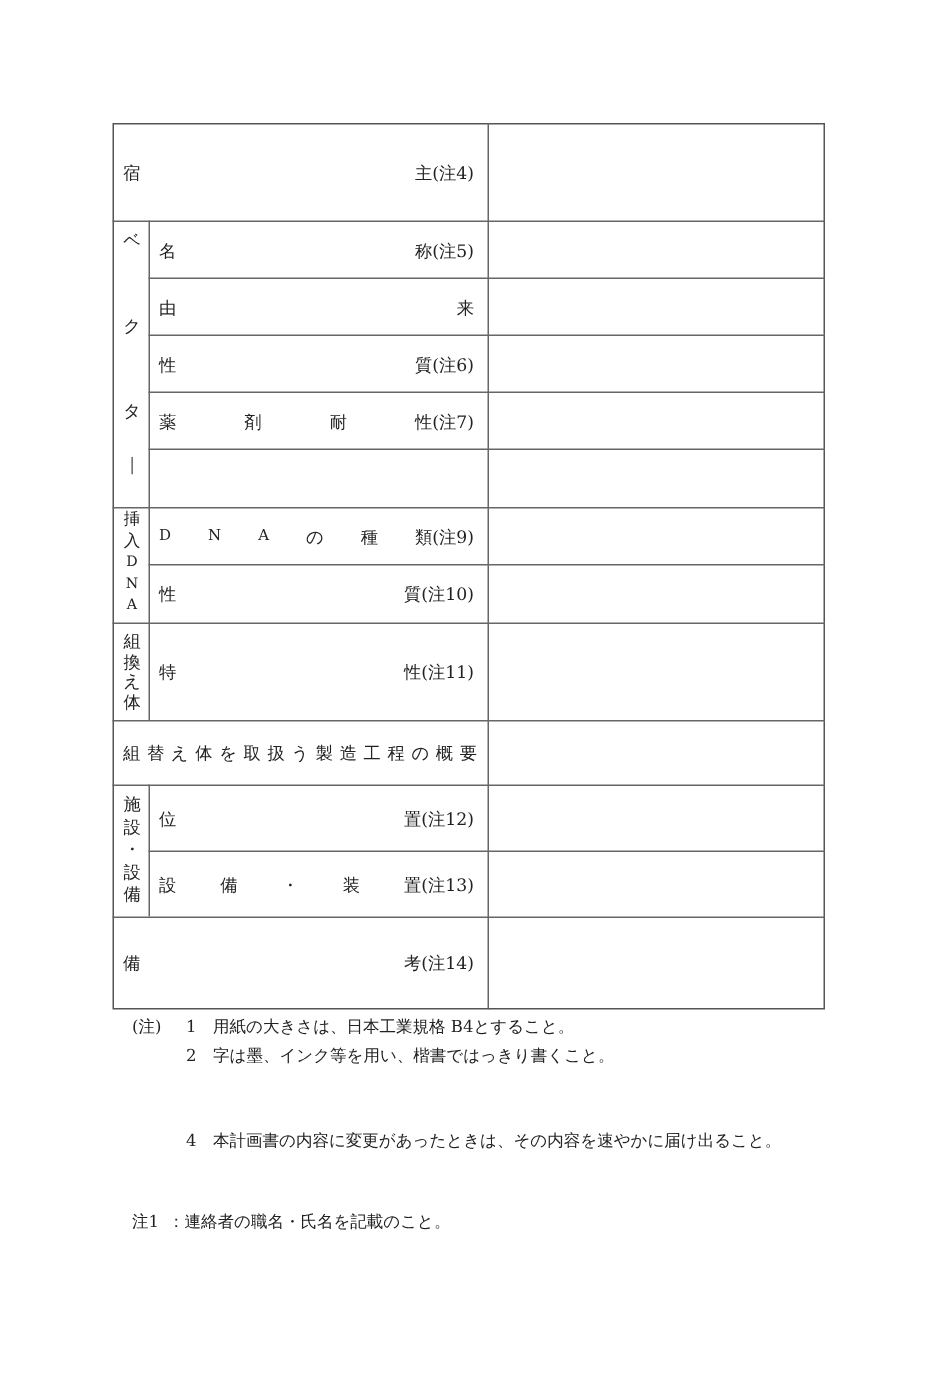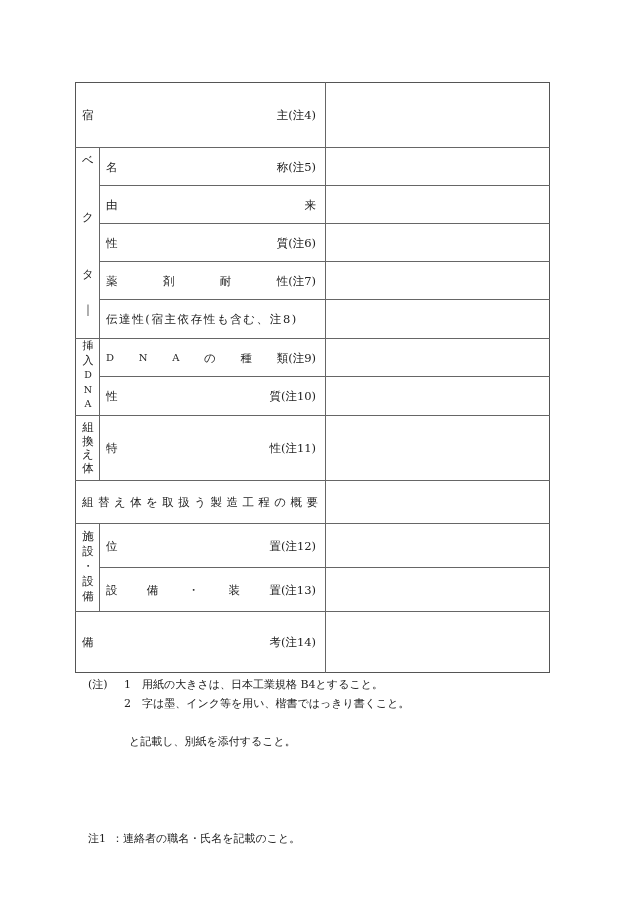--- a/index.html
+++ b/index.html
@@ -87,23 +87,20 @@
   <div style="position:absolute; left:326px; top:224px; width:223px; height:37px;"></div>
 
   <div class="cell-text spread" style="left:106px; top:274px; width:210px;">
     <span>薬</span>
     <span>剤</span>
     <span>耐</span>
     <span>性(注7)</span>
   </div>
   <div style="position:absolute; left:326px; top:262px; width:223px; height:37px;"></div>
 
-  <div class="cell-text" style="left:106px; top:312px; width:212px; letter-spacing:1.6px;">
-    <span>伝達性(宿主依存性も含む、注8)</span>
-  </div>
   <div style="position:absolute; left:326px; top:300px; width:223px; height:38px;"></div>
 
   <div class="vert" style="left:77px; top:339px; height:76px; font-size:11px; line-height:14.5px;">
     <span>挿</span>
     <span>入</span>
     <span style="font-size:9.5px;">D</span>
     <span style="font-size:9.5px;">N</span>
     <span style="font-size:9.5px;">A</span>
   </div>
 
@@ -187,21 +184,21 @@
   <div class="notes" style="left:88px; top:678px;">
     <span>(注)</span>
   </div>
 
   <div class="notes" style="left:124px; top:678px;">
     <span style="display:inline-block; width:18px;">1</span><span>用紙の大きさは、日本工業規格 B4とすること。</span>
   </div>
   <div class="notes" style="left:124px; top:697px;">
     <span style="display:inline-block; width:18px;">2</span><span>字は墨、インク等を用い、楷書ではっきり書くこと。</span>
   </div>
-  <div class="notes" style="left:129px; top:735px;">
-    <span>と記載し、別紙を添付すること。</span>
-  </div>
-
-  <div class="notes" style="left:88px; top:832px;">
+  <div class="notes" style="left:124px; top:754px;">
+    <span style="display:inline-block; width:18px;">4</span><span>本計画書の内容に変更があったときは、その内容を速やかに届け出ること。</span>
+  </div>
+
+  <div class="notes" style="left:88px; top:808px;">
     <span style="display:inline-block; width:24px;">注1</span><span>：連絡者の職名・氏名を記載のこと。</span>
   </div>
 
 </div>
 
 </body></html>

